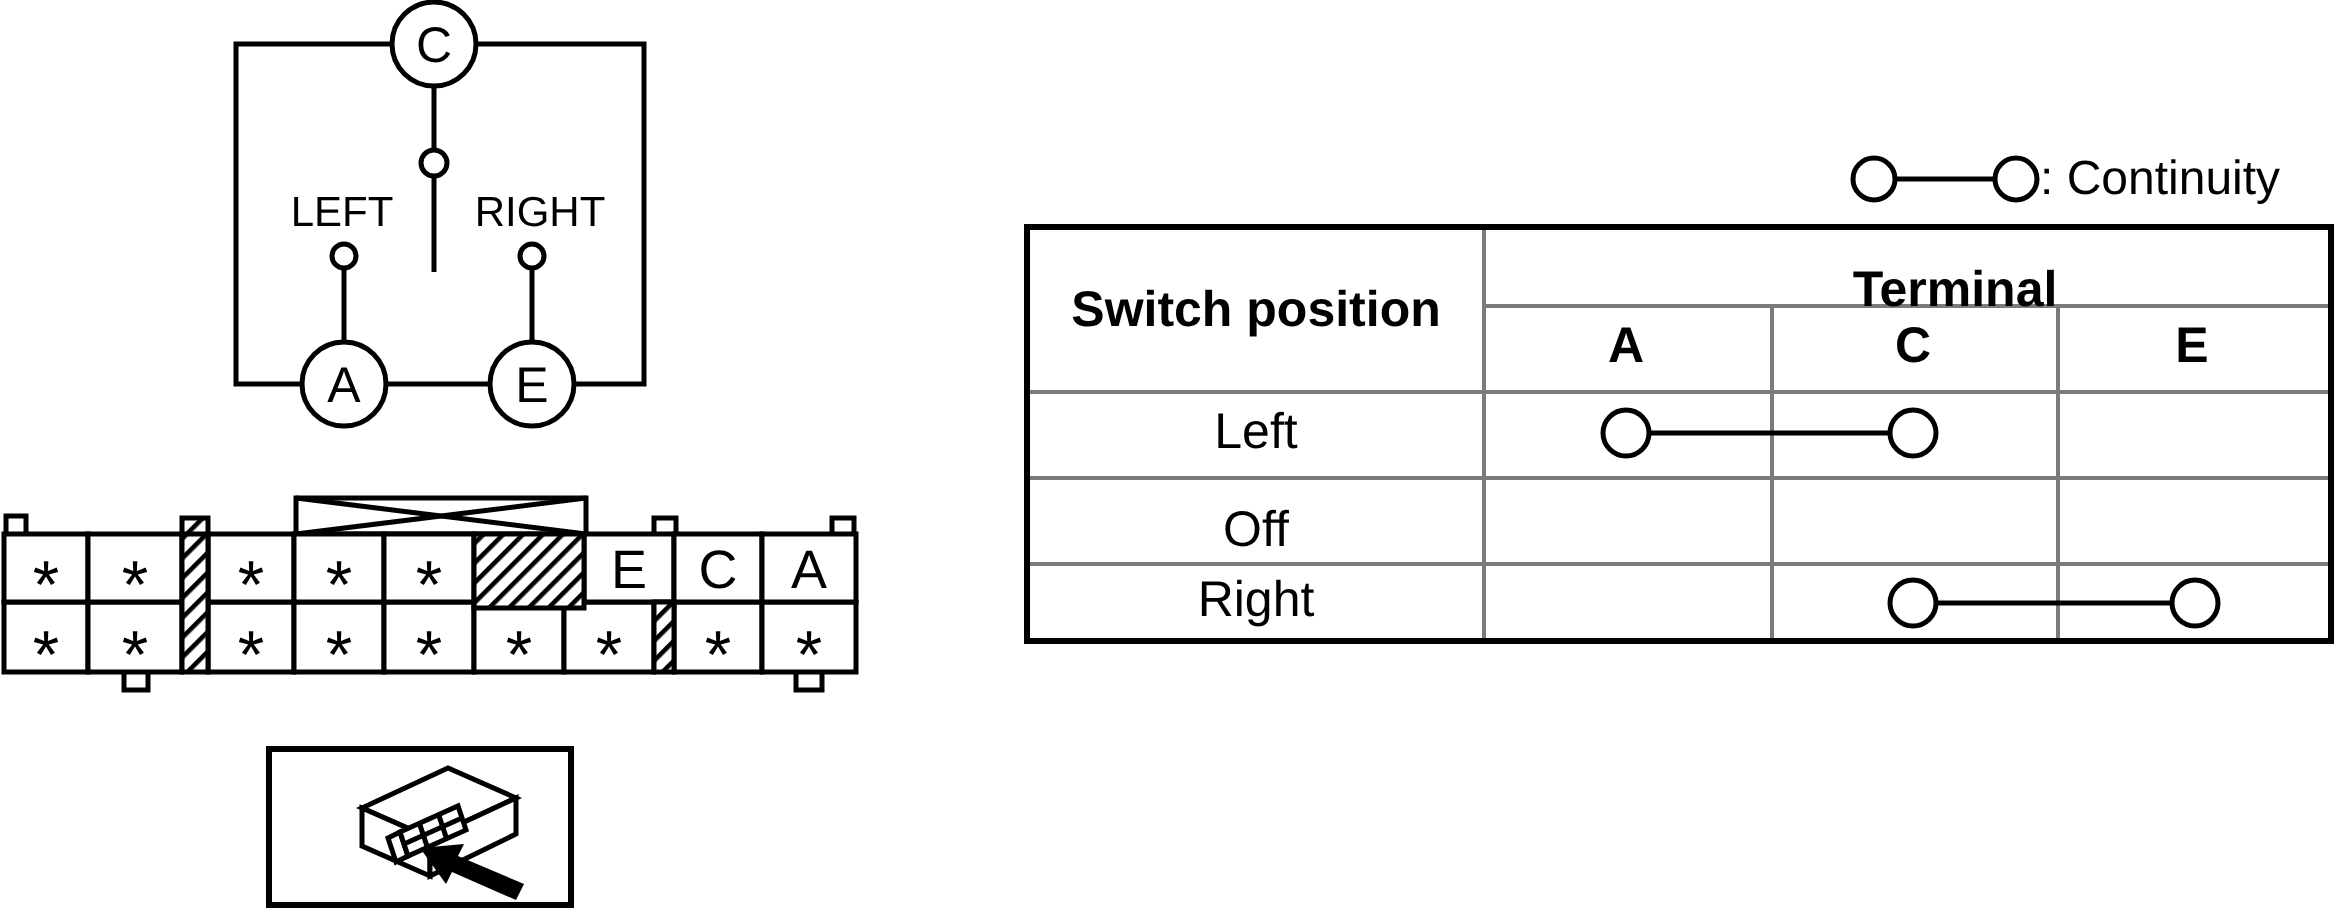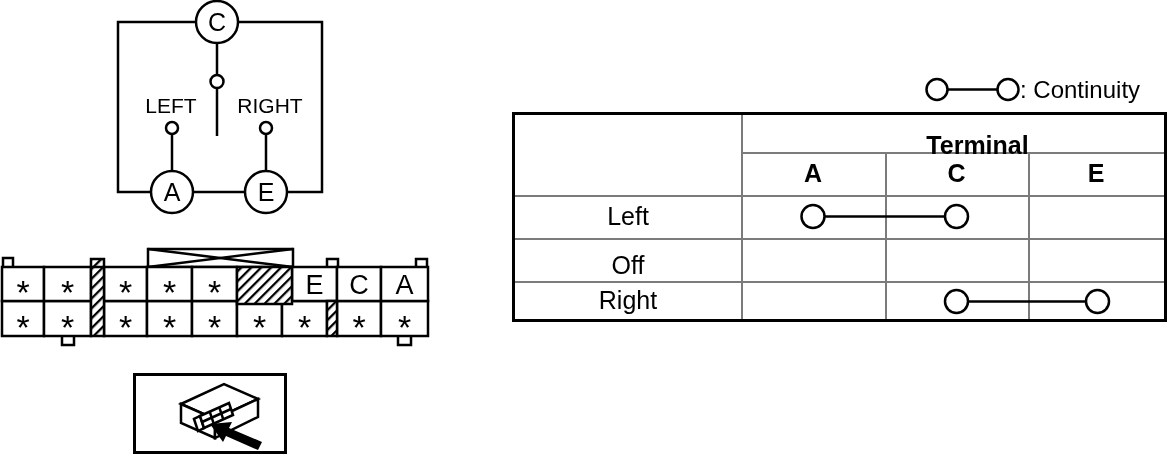--- a/index.html
+++ b/index.html
@@ -138,20 +138,21 @@
   <div class="abs" id="ctable">
 
     <div class="abs gridline" style="left:226px;top:0;width:2px;height:204px"></div>
     <div class="abs gridline" style="left:370px;top:37px;width:2px;height:167px"></div>
     <div class="abs gridline" style="left:513px;top:37px;width:2px;height:167px"></div>
     <div class="abs gridline" style="left:226px;top:37px;width:423px;height:2px"></div>
     <div class="abs gridline" style="left:0;top:80px;width:649px;height:2px"></div>
     <div class="abs gridline" style="left:0;top:123px;width:649px;height:2px"></div>
     <div class="abs gridline" style="left:0;top:166px;width:649px;height:2px"></div>
 
+    <div class="abs center th" style="left:0;top:0;width:226px;height:80px">Switch position</div>
     <div class="abs center th" style="left:226px;top:12px;width:473px;height:37px">Terminal</div>
     <div class="abs center th" style="left:226px;top:37px;width:144px;height:43px">A</div>
     <div class="abs center th" style="left:370px;top:37px;width:143px;height:43px">C</div>
     <div class="abs center th" style="left:513px;top:37px;width:136px;height:43px">E</div>
 
     <div class="abs center td" style="left:0;top:80px;width:226px;height:43px">Left</div>
     <div class="abs center td" style="left:0;top:123px;width:226px;height:55px">Off</div>
     <div class="abs center td" style="left:0;top:166px;width:226px;height:38px">Right</div>
 
     <svg class="abs" style="left:0;top:0" width="649" height="204" viewBox="0 0 649 204">

